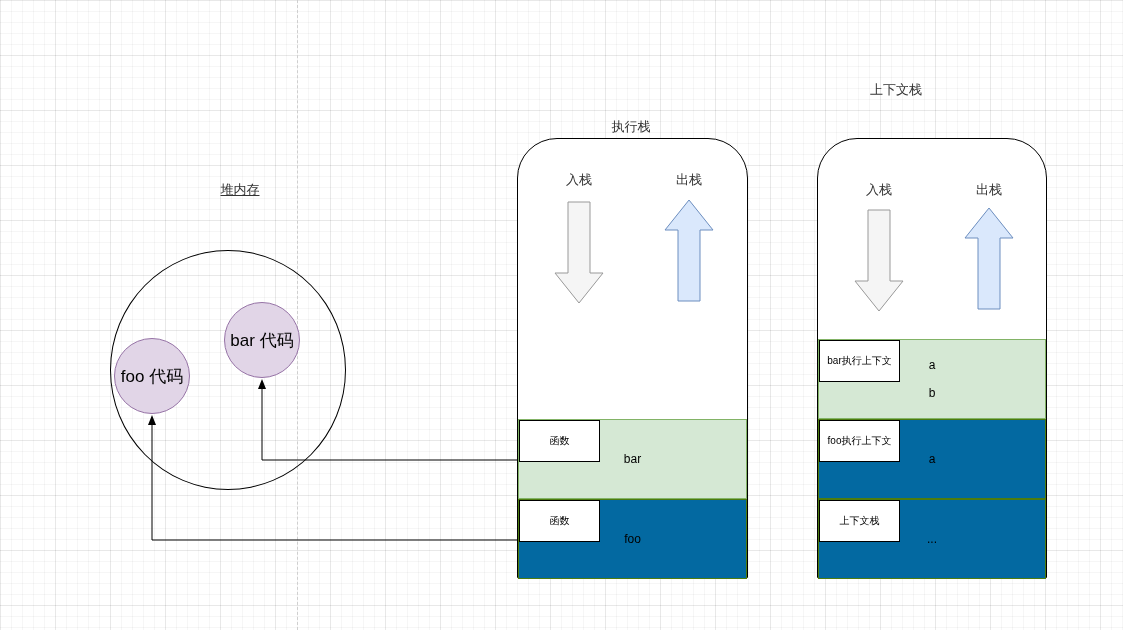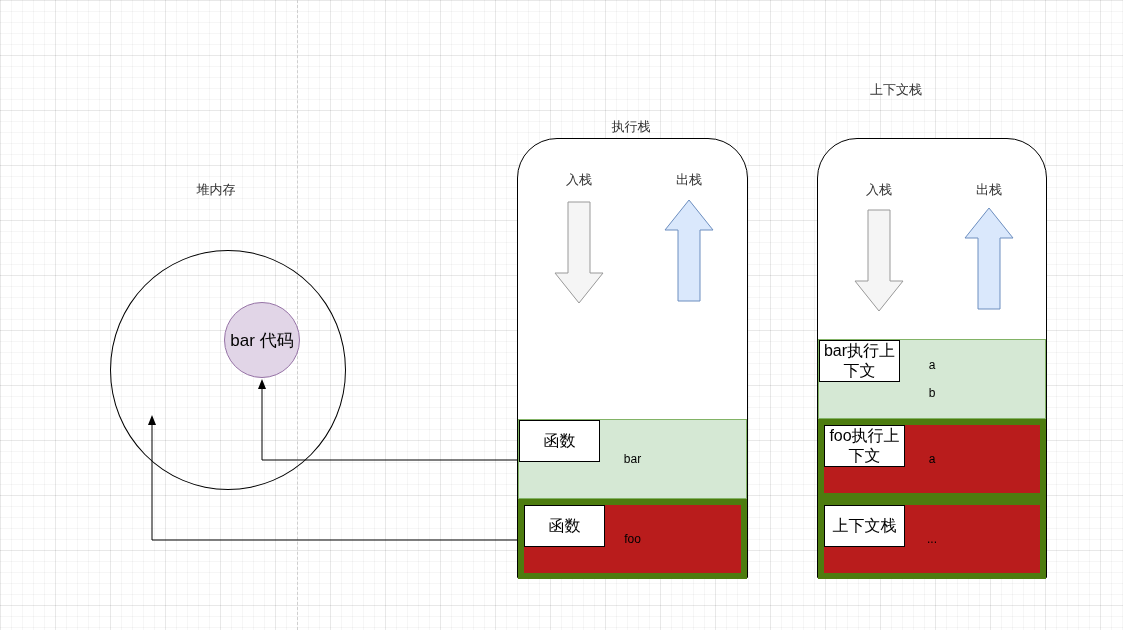--- a/index.html
+++ b/index.html
@@ -14,21 +14,21 @@
       linear-gradient(to right, rgba(0,0,0,0.06) 1px, transparent 1px),
       linear-gradient(to bottom, rgba(0,0,0,0.06) 1px, transparent 1px);
     background-size: 11px 11px, 11px 11px, 55px 55px, 55px 55px;
   }
 
   .page-divider { position:absolute; left:297px; top:0; height:630px; width:0; border-left:1px dashed #cfcfcf; }
 
   .title { position:absolute; font-size:13px; font-weight:500; color:#333; transform:translateX(-50%); white-space:nowrap; z-index:4; }
   .exec-title { left:631px; top:90px;margin-top:28px; }
   .ctx-title  { left:896px; top:81px; }
-  .heap-title { left:216px; top:181px; }
+  .heap-title { left:240px; top:181px;text-decoration:underline; }
 
   .heap-circle { position:absolute; left:110px; top:250px; width:236px; height:240px;
     border:1px solid #000; border-radius:50%; background:transparent; z-index:1; }
 
   .mem-circle { position:absolute; width:76px; height:76px; border-radius:50%;
     background:#e1d5e7; border:1px solid #9673a6; display:flex; align-items:center;
     justify-content:center; font-size:17px; color:#000; text-align:center; z-index:3; }
   .bar-circle { left:224px; top:302px; }
   .foo-circle { left:114px; top:338px; }
 
@@ -44,45 +44,48 @@
 
   .block-arrow { position:absolute; width:50px; height:103px; }
   .exec .down { left:36px;  top:62px; }
   .exec .up   { left:146px; top:60px; }
   .ctx  .down { left:36px;  top:70px; }
   .ctx  .up   { left:146px; top:68px; }
 
   .frame { position:absolute; left:0; width:100%; height:80px;
     display:flex; align-items:center; justify-content:center; }
   .frame.green  { background:#d5e8d4; border:1px solid #82b366; }
-  .frame.orange { background:#b91c1c; border:6px solid #4d7c0f; }
+  .frame.orange { background:#0369a1; border:1px solid #4d7c0f; }
 
   .frame-label { position:absolute; left:0; top:0; width:81px; height:42px;
     background:#fff; border:1px solid #000; display:flex; align-items:center;
-    justify-content:center; text-align:center; font-size:16px; line-height:1.25;
+    justify-content:center; text-align:center; font-size:10px; line-height:1.25;
     padding:2px; color:#000; z-index:2; }
 
   .frame-values { text-align:center; font-size:12px; line-height:28px; color:#000; }
 
   .connectors { position:absolute; left:0; top:0; z-index:2; pointer-events:none; }
 </style>
 </head>
 <body>
 
 <div class="canvas">
 
   <div class="page-divider"></div>
 
   <div class="title heap-title">堆内存</div>
   <div class="title exec-title">执行栈</div>
   <div class="title ctx-title">上下文栈</div>
 
   <div class="heap-circle"></div>
   <div class="mem-circle bar-circle">
     <span>bar 代码</span>
+  </div>
+  <div class="mem-circle foo-circle">
+    <span>foo 代码</span>
   </div>
 
   <div class="stack-container exec">
     <div class="arrow-label push">入栈</div>
     <div class="arrow-label pop">出栈</div>
     <svg class="block-arrow down" viewBox="0 0 50 103">
       <polygon points="14,1 36,1 36,72 49,72 25,102 1,72 14,72" fill="#f5f5f5" stroke="#999999" stroke-width="1"></polygon>
     </svg>
     <svg class="block-arrow up" viewBox="0 0 50 103">
       <polygon points="25,1 49,31 36,31 36,102 14,102 14,31 1,31" fill="#dae8fc" stroke="#6c8ebf" stroke-width="1"></polygon>

